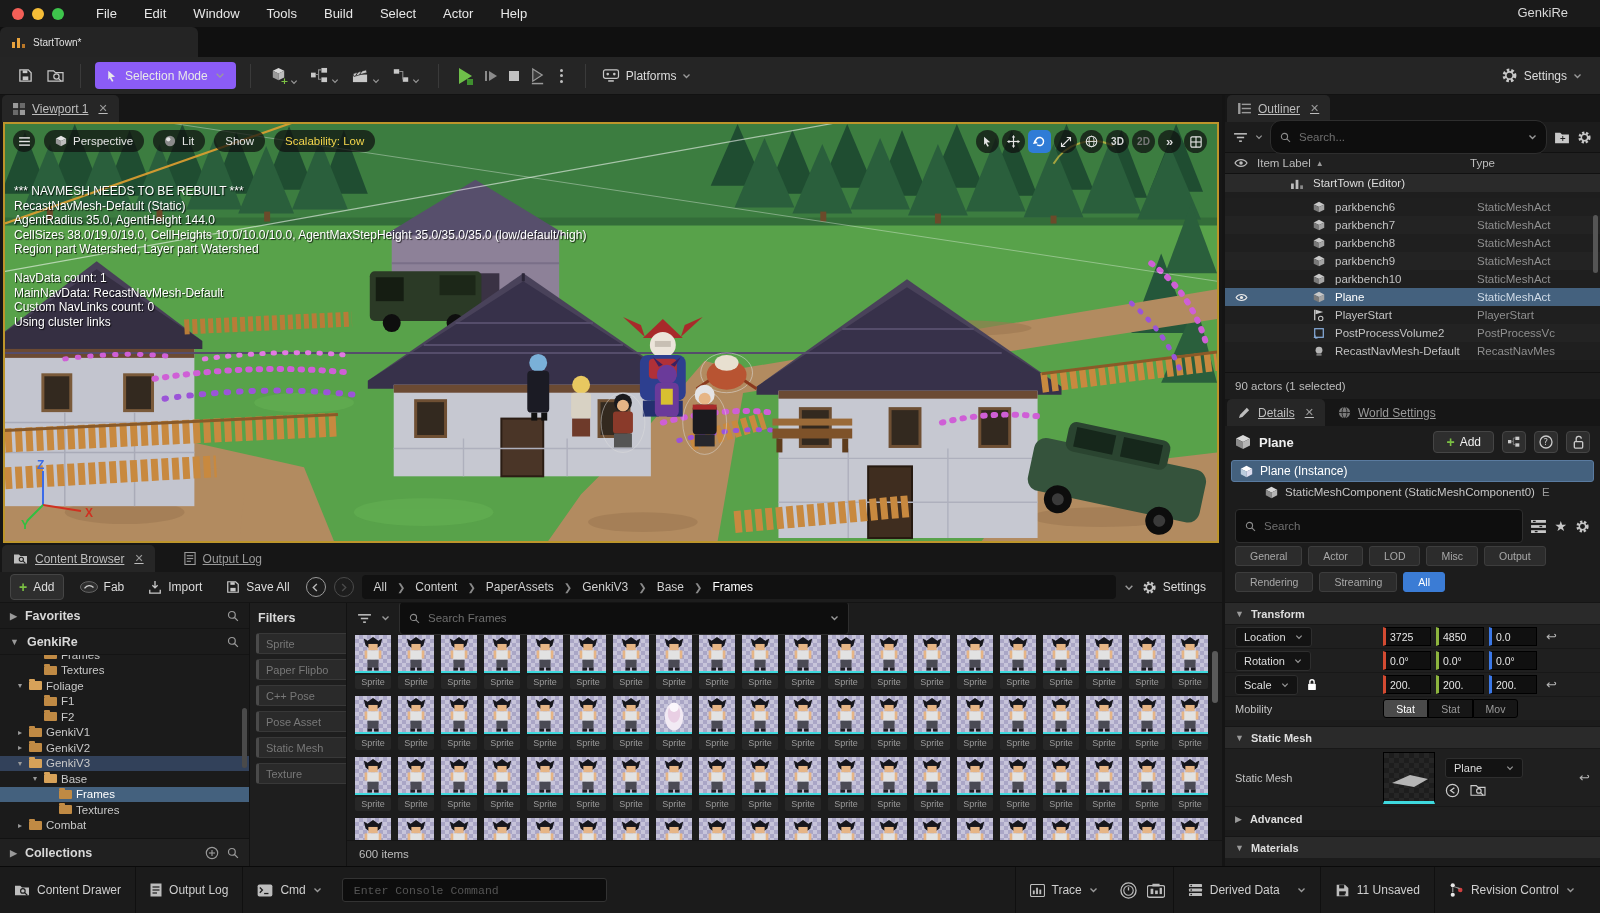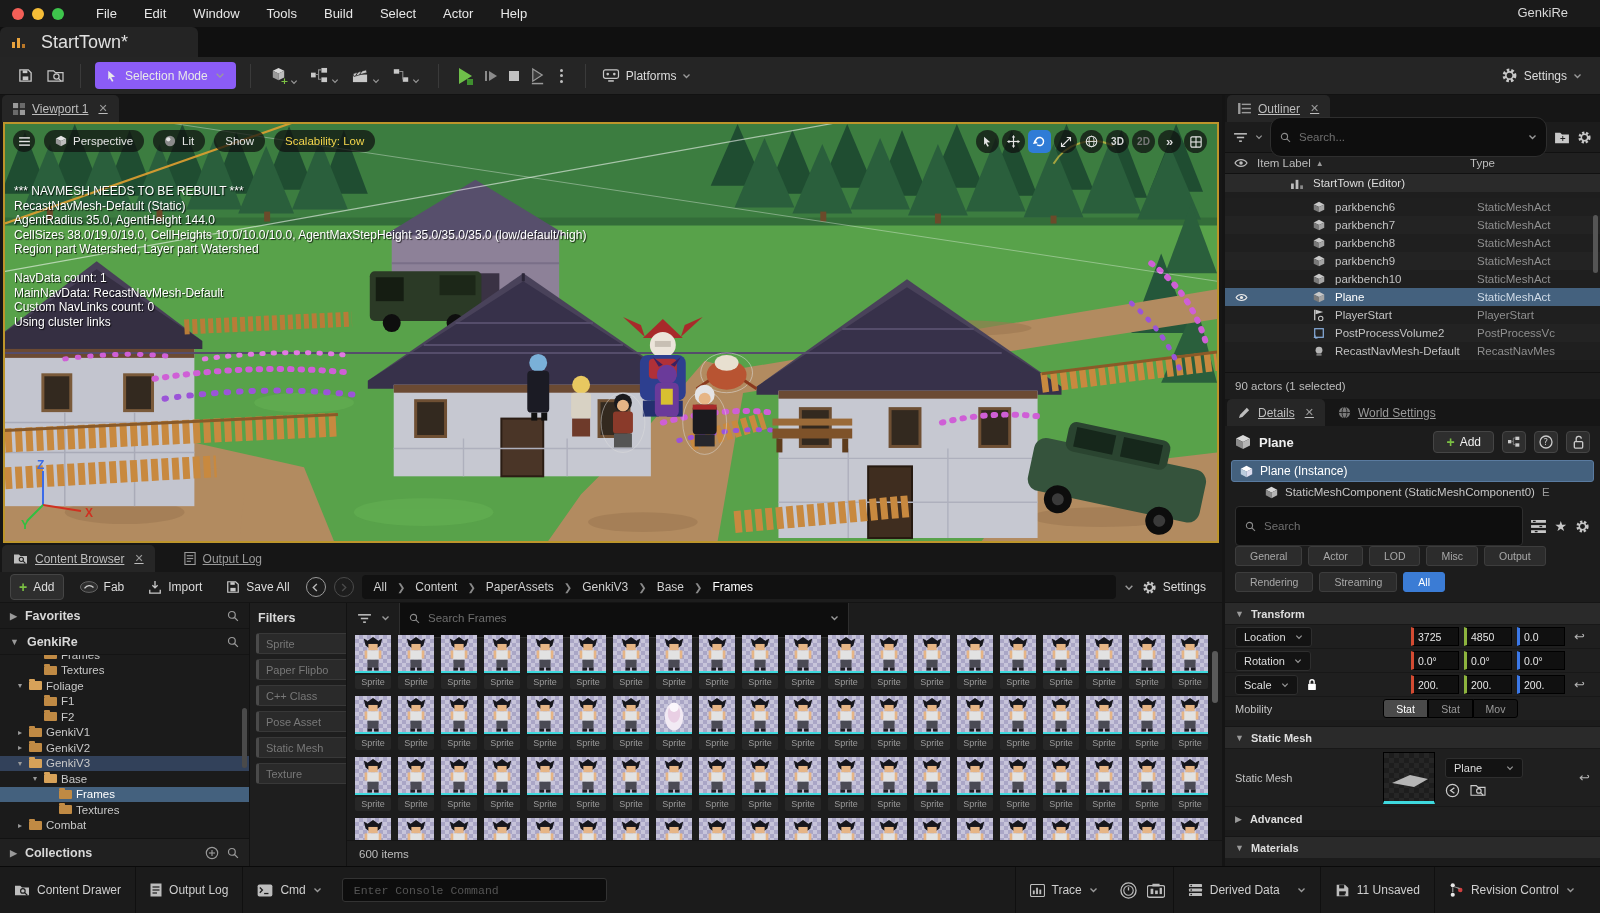--- a/index.html
+++ b/index.html
@@ -12,21 +12,21 @@
   
   .menubar{position:absolute;left:0;top:0;width:1600px;height:27px;background:#1a1a1a;display:flex;align-items:center;font-size:13px;color:#e8e8e8;}
   .lights{display:flex;gap:8px;margin:0 14px 0 12px;}
   .light{width:12px;height:12px;border-radius:50%;}
   .menus{display:flex;gap:27px;margin-left:18px;}
   .menu-item{cursor:default;}
   .menubar-right{position:absolute;right:32px;top:5px;color:#d8d8d8;}
 
   
   .tabbar{position:absolute;left:0;top:27px;width:1600px;height:30px;background:#101010;}
-  .proj-tab{position:absolute;left:0;top:0;width:198px;height:30px;background:#242424;border-radius:6px 6px 0 0;display:flex;align-items:center;gap:16px;padding:0 12px;font-size:18px;color:#e0e0e0;}
+  .proj-tab{position:absolute;left:0;top:0;width:198px;height:30px;background:#242424;border-radius:6px 6px 0 0;display:flex;align-items:center;gap:8px;padding:0 12px;font-size:10px;color:#e0e0e0;}
 
   
   .toolbar{position:absolute;left:0;top:57px;width:1600px;height:38px;background:#252525;border-bottom:1px solid #121212;display:flex;align-items:center;}
   .tb-sep{width:1px;height:24px;background:#3a3a3a;margin:0 10px;}
   .tb-icon{width:30px;height:28px;display:flex;align-items:center;justify-content:center;color:#c8c8c8;border-radius:4px;}
   .selmode{display:flex;align-items:center;gap:7px;background:#8b5cf6;border-radius:4px;height:27px;padding:0 11px;margin:0 4px;font-size:12px;color:#e8e8e8;}
   .tb-group{display:flex;align-items:center;gap:2px;margin:0 3px;color:#c8c8c8;}
   .tb-dd{display:flex;align-items:flex-end;gap:2px;padding:3px 5px;border-radius:4px;}
   .chev{color:#9a9a9a;}
   .playgrp{display:flex;align-items:center;gap:8px;margin:0 6px;}
@@ -53,21 +53,21 @@
   .vbtn{width:23px;height:23px;border-radius:50%;background:rgba(15,15,15,.72);display:flex;align-items:center;justify-content:center;color:#d8d8d8;font-size:10px;font-weight:bold;}
   .vbtn.active{background:#2f7cd6;border-radius:5px;}
   .vbtn.dim{color:#777;}
   .navtext{position:absolute;left:9px;top:60px;font-size:12px;line-height:14.5px;color:#fff;text-shadow:1px 1px 1px rgba(0,0,0,.8);}
   .navtext .gap{height:14.5px;}
   .gizmo{position:absolute;left:14px;bottom:12px;width:80px;height:70px;}
 
   
   #outliner{position:absolute;left:1225px;top:95px;width:375px;height:304px;background:#1c1c1c;}
   .ol-toolbar{height:30px;display:flex;align-items:center;gap:7px;padding:0 8px;}
-  .searchpill{flex:1;height:40px;background:#0e0e0e;border:1px solid #2e2e2e;border-radius:11px;display:flex;align-items:center;gap:6px;padding:0 9px;color:#6f6f6f;font-size:11.5px;}
+  .searchpill{flex:1;height:34px;background:#0e0e0e;border:1px solid #2e2e2e;border-radius:11px;display:flex;align-items:center;gap:6px;padding:0 9px;color:#6f6f6f;font-size:11.5px;}
   .searchpill input{background:transparent;border:none;outline:none;color:#ccc;font-size:11.5px;width:100%;font-family:"Liberation Sans",sans-serif;}
   .searchpill input::placeholder{color:#6f6f6f;}
   .ol-header{height:22px;display:flex;align-items:center;font-size:11.5px;color:#bdbdbd;background:#202020;border-top:1px solid #111;border-bottom:1px solid #111;}
   .ol-header .eye-col{width:32px;display:flex;justify-content:center;}
   .ol-header .lbl{flex:1;display:flex;gap:5px;align-items:center;}
   .ol-header .type-col{width:130px;}
   .ol-rows{height:198px;overflow:hidden;position:relative;}
   .orow{height:18px;display:flex;align-items:center;font-size:11.5px;color:#c2c2c2;}
   .orow:nth-child(odd){background:#1f1f1f;}
   .orow:nth-child(even){background:#232323;}
@@ -96,21 +96,21 @@
   .dt-chips{display:flex;flex-wrap:wrap;gap:6px;padding:6px 10px 4px;}
   .chip{height:20px;display:flex;align-items:center;padding:0 14px;background:#2c2c2c;border:1px solid #3d3d3d;border-radius:3px;font-size:10.5px;color:#a8a8a8;}
   .chip.active{background:#3b7cd5;border-color:#3b7cd5;color:#fff;}
   .sect{height:22px;background:#2a2a2a;border-top:1px solid #151515;display:flex;align-items:center;gap:7px;padding:0 10px;font-size:11px;font-weight:bold;color:#dedede;margin-top:6px;}
   .sect .tri{color:#9a9a9a;font-size:9px;}
   .prow{min-height:24px;display:flex;align-items:center;padding:0 10px;background:#1f1f1f;border-top:1px solid #181818;font-size:11px;color:#c2c2c2;}
   .prow .plabel{width:148px;flex:none;display:flex;align-items:center;gap:8px;}
   .dropd{height:20px;background:#131313;border:1px solid #2e2e2e;border-radius:3px;display:flex;align-items:center;gap:9px;padding:0 8px;color:#ddd;}
   .vals{display:flex;gap:5px;align-items:center;flex:1;}
   .vbox{width:48px;height:19px;background:#101010;border:1px solid #000;border-left:3px solid #888;display:flex;align-items:center;padding:0 4px;font-size:10.5px;color:#e6e6e6;overflow:hidden;white-space:nowrap;}
-  .vbox.r{border-left-color:#d34b32;margin-left:28px;}
+  .vbox.r{border-left-color:#d34b32;}
   .vbox.g{border-left-color:#8db43e;}
   .vbox.b{border-left-color:#3b78e7;}
   .reset{margin-left:4px;color:#b5b5b5;font-family:"DejaVu Sans",sans-serif;font-size:13px;}
   .seg{display:flex;}
   .seg span{width:45px;height:19px;display:flex;align-items:center;justify-content:center;background:#161616;border:1px solid #000;color:#9a9a9a;font-size:10.5px;}
   .seg span:first-child{background:#4a4a4a;color:#fff;border-radius:3px 0 0 3px;}
   .seg span:last-child{border-radius:0 3px 3px 0;}
   .smthumb{width:52px;height:52px;background:repeating-conic-gradient(#1d1d1d 0% 25%,#262626 0% 50%) 0 0/10px 10px;border:1px solid #000;border-bottom:3px solid #3fd9de;position:relative;}
   .smrow-right{display:flex;flex-direction:column;gap:5px;margin-left:10px;}
   .smicons{display:flex;gap:10px;color:#ccc;}
@@ -1392,21 +1392,21 @@
                 <line x1="10" y1="10" x2="14.5" y2="14.5" stroke="#9a9a9a" stroke-width="1.6"></line>
               </svg>
             </span>
         </div>
       </div>
       <div class="cb-filters">
         <div class="filters-title">Filters</div>
         <div id="filters">
             <div class="fbtn">Sprite</div>
             <div class="fbtn">Paper Flipbo</div>
-            <div class="fbtn">C++ Class</div>
+            <div class="fbtn">C++ Pose</div>
             <div class="fbtn">Pose Asset</div>
             <div class="fbtn">Static Mesh</div>
             <div class="fbtn">Texture</div>
           </div>
       </div>
       <div class="cb-grid">
         <div class="grid-search">
           <span class="ic">
               <svg width="15" height="11" viewBox="0 0 16 12">
                 <g stroke="#bdbdbd" stroke-width="1.7">

